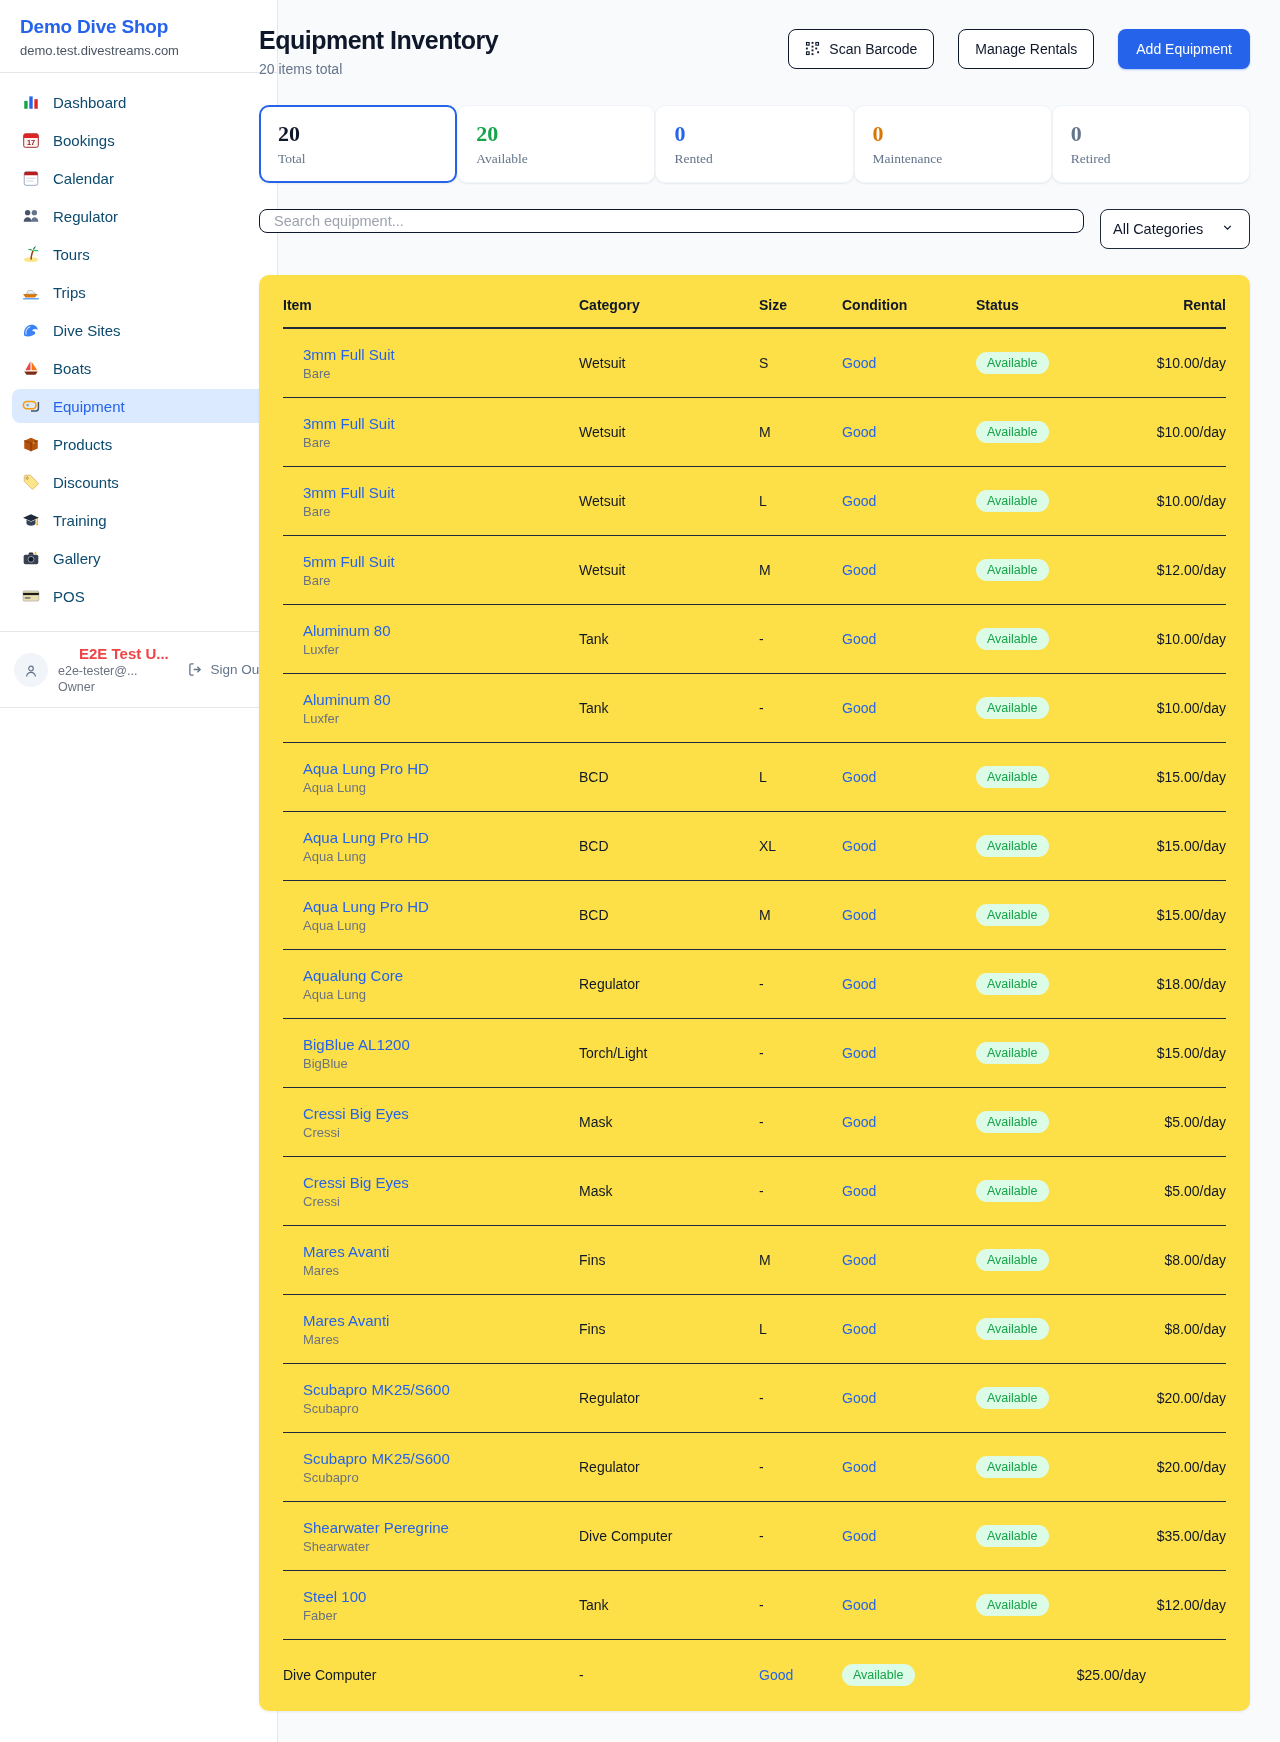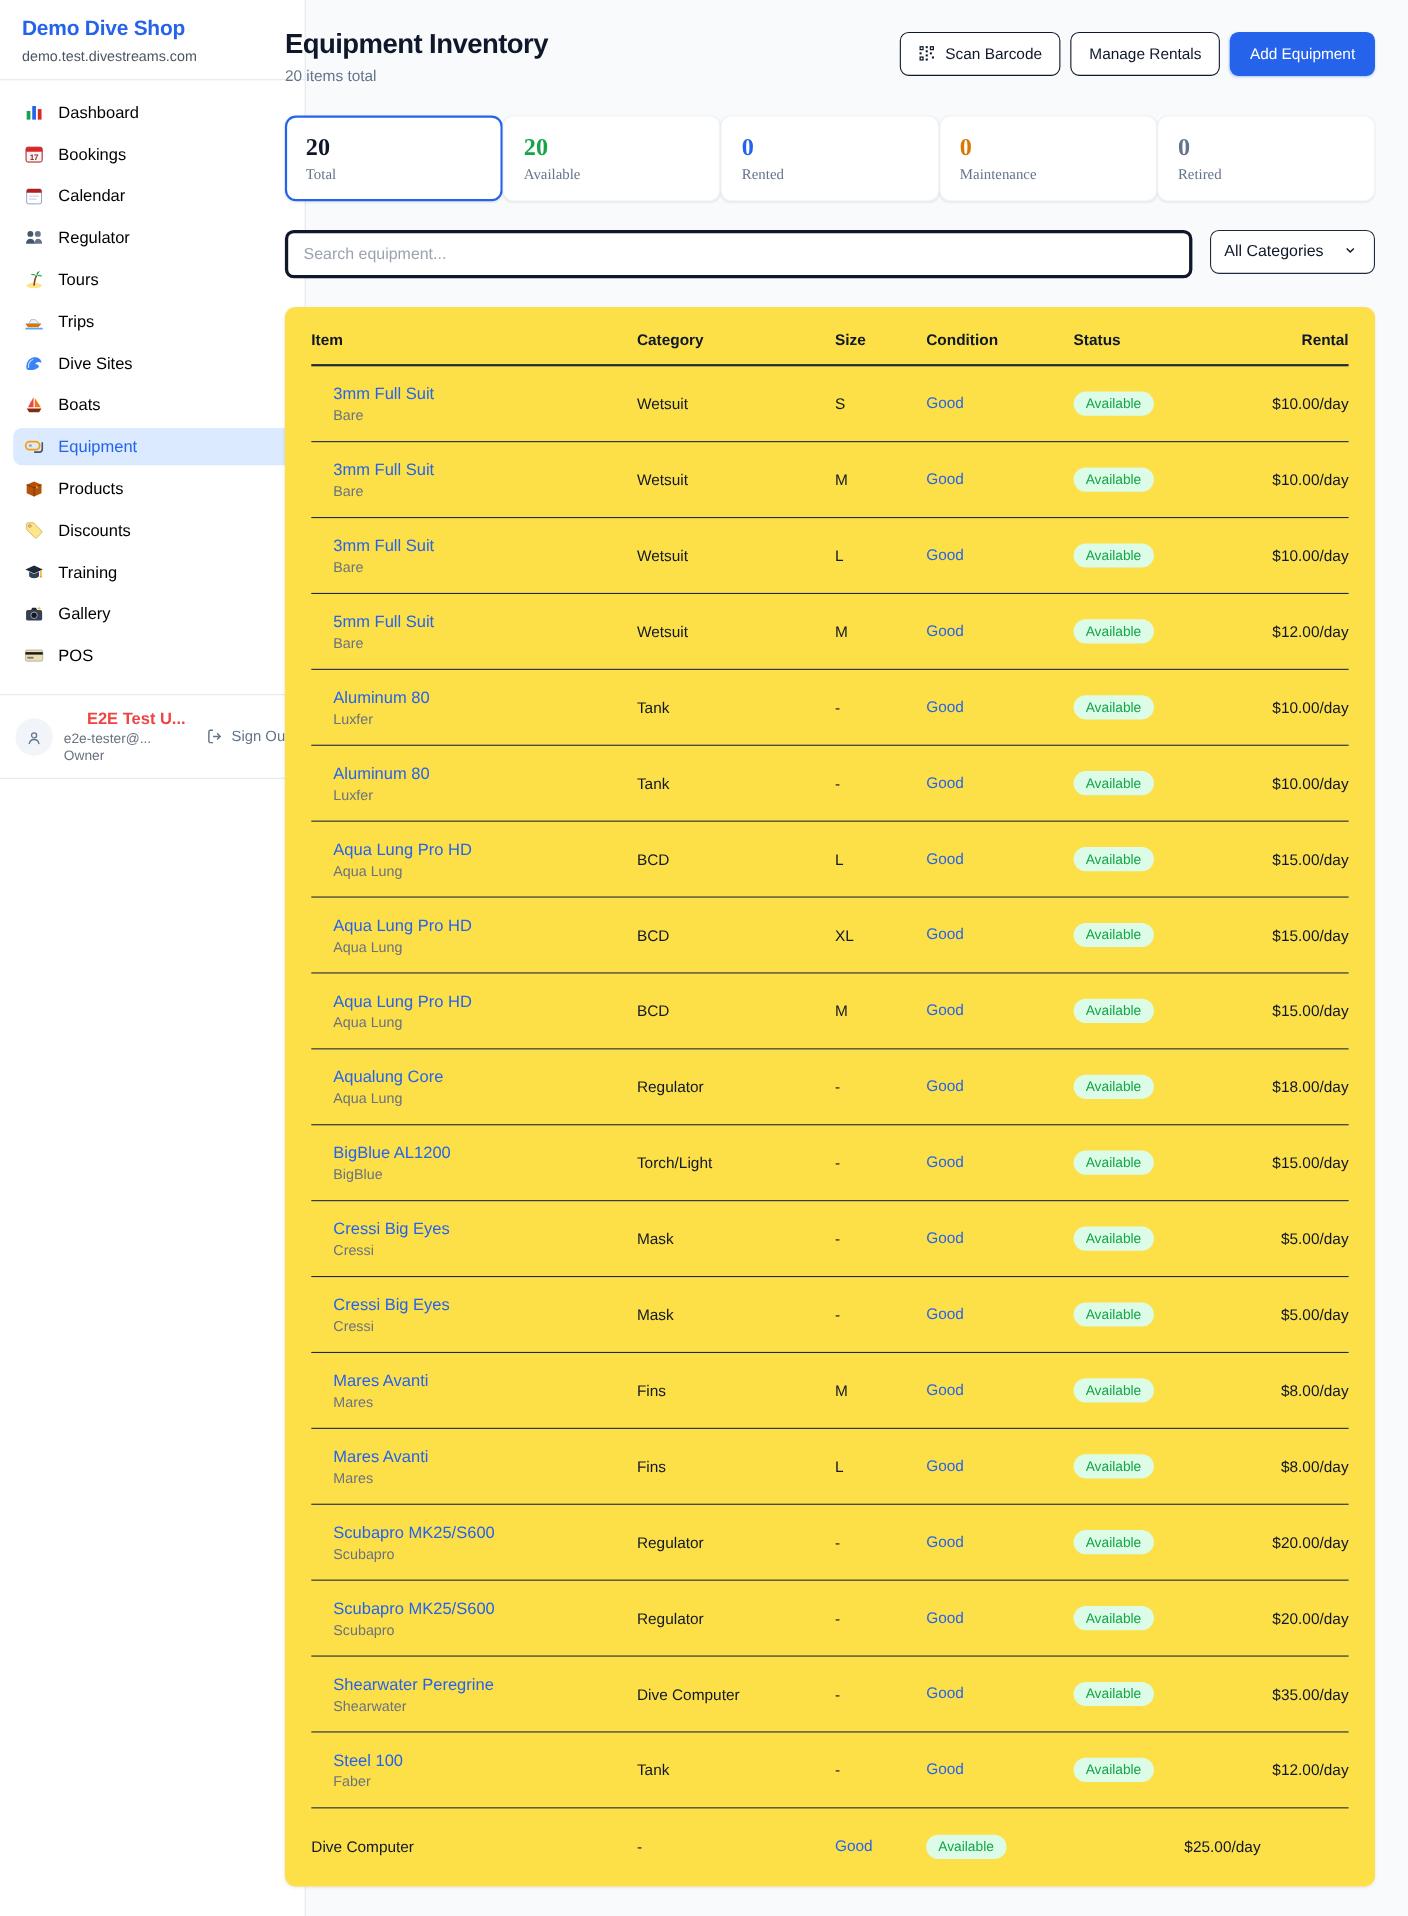--- a/index.html
+++ b/index.html
@@ -15,21 +15,21 @@
     background:#ffffff; border-right:1px solid #e5e7eb;
     display:flex; flex-direction:column;
   }
   .brand-block { padding:16px 20px 14px; border-bottom:1px solid #e5e7eb; }
   .brand { color:#2563eb; font-size:19px; font-weight:700; letter-spacing:-0.2px; }
   .brand-domain { color:#4b5563; font-size:13px; margin-top:5px; }
   .nav { padding:12px 12px 8px; flex:0 0 auto; }
   .nav-item {
     display:flex; align-items:center; gap:13px;
     padding:8px 10px; margin-bottom:4px; border-radius:8px;
-    font-size:15px; color:#000000; cursor:pointer;
+    font-size:15px; color:#0c4a6e; cursor:pointer;
   }
   .nav-item.active { background:#dbeafe; color:#2563eb; font-weight:500; }
   .nav-icon { width:18px; height:18px; flex:0 0 18px; display:inline-flex; }
   .nav-icon svg { width:18px; height:18px; }
   .user-block {
     border-top:1px solid #e5e7eb; border-bottom:1px solid #e5e7eb;
     margin-top:6px; padding:13px 14px; display:flex; align-items:center; gap:10px;
   }
   .avatar {
     width:34px; height:34px; border-radius:50%; background:#f1f5f9;
@@ -39,42 +39,42 @@
   .user-meta { flex:1; min-width:0; }
   .user-name { font-size:15px; font-weight:700; color:#ef4444; white-space:nowrap;margin-left:21px; }
   .user-email, .user-role { font-size:12.5px; color:#6b7280; margin-top:2px; white-space:nowrap; }
   .signout { display:flex; align-items:center; gap:6px; color:#64748b; font-size:13.5px; cursor:pointer; white-space:nowrap; }
   .signout svg { width:15px; height:15px; }
   
   .main { position:absolute; left:233px; top:0; right:0; bottom:0; padding:26px 30px 0 26px; }
   .page-head { display:flex; justify-content:space-between; align-items:flex-start; }
   .page-title { font-size:25px; font-weight:800; letter-spacing:-0.5px; color:#0f172a; }
   .page-subtitle { font-size:14px; color:#64748b; margin-top:6px; }
-  .head-actions { display:flex; gap:9px; align-items:flex-start; margin-top:3px; }
+  .head-actions { display:flex; gap:24px; align-items:flex-start; margin-top:3px; }
   .btn {
     height:40px; border-radius:8px; font-size:14px; font-weight:500;
     display:inline-flex; align-items:center; gap:8px; padding:0 16px; cursor:pointer;
     font-family:"Liberation Sans", sans-serif;
   }
   .btn-outline { background:#fff; border:1px solid #0f172a; color:#0f172a; }
   .btn-primary { background:#2563eb; border:none; color:#fff; padding:0 18px; box-shadow:0 1px 2px rgba(37,99,235,.35); }
   .btn svg { width:15px; height:15px; }
   
   .stats { display:flex; margin-top:28px;font-family:Liberation Serif, serif; }
   .stat-card {
     flex:1; background:#fff; border-radius:10px; padding:15px 18px;
     box-shadow:0 1px 2px rgba(15,23,42,.07); border:1px solid #f1f5f9; cursor:pointer;
   }
   .stat-card.selected { border:2px solid #2563eb; padding:14px 17px; }
   .stat-value { font-size:22px; font-weight:700; }
   .stat-label { font-size:13.5px; color:#64748b; margin-top:4px; }
   
   .filter-row { display:flex; gap:16px; margin-top:26px; }
   .search-input {
-    flex:1; height:44px; border:3px solid #0f172a; border-radius:8px;
+    flex:1; height:24px; border:1px solid #0f172a; border-radius:8px;
     padding:0 14px; font-size:14.5px; background:#fff; color:#0f172a; outline:none;
     font-family:"Liberation Sans", sans-serif;
   }
   .search-input::placeholder { color:#9ca3af; }
   .category-select {
     width:150px; height:40px; border:1px solid #1e293b; border-radius:8px; background:#fff;
     display:flex; align-items:center; justify-content:space-between; padding:0 12px;
     font-size:14.5px; color:#0f172a; cursor:pointer;
   }
   .category-select svg { width:13px; height:13px; }

